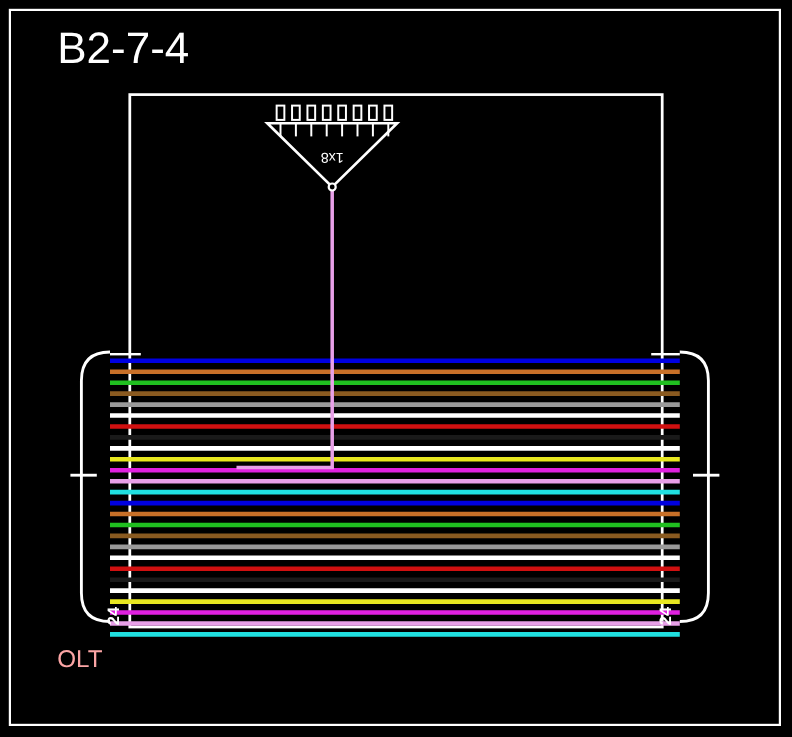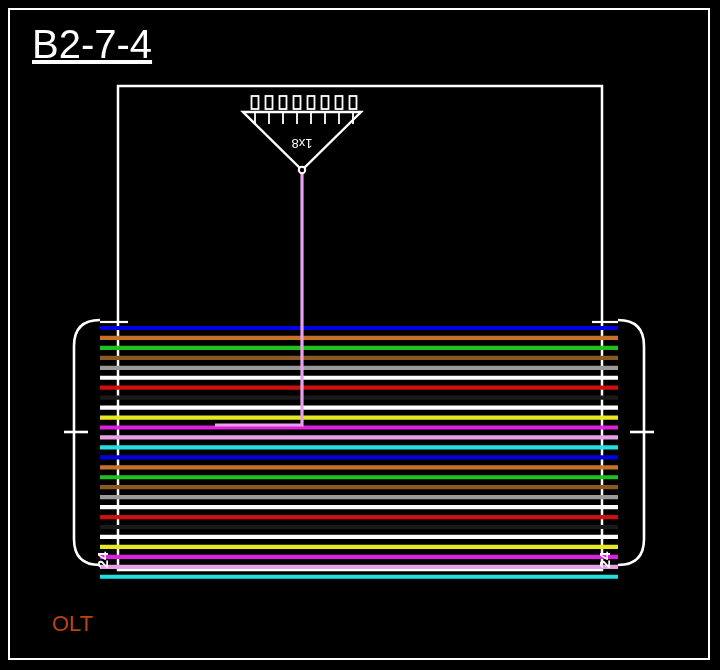--- a/index.html
+++ b/index.html
@@ -2,23 +2,23 @@
 <html><head>
 <meta charset="utf-8">
 <title>Fiber Diagram</title>
 <style>
   html,body{margin:0;padding:0;background:#000;}
   body{width:720px;height:670px;overflow:hidden;
        font-family:"Liberation Sans", sans-serif;}
   #stage{position:relative;width:720px;height:670px;background:#000;}
   #outer-border{position:absolute;left:8px;top:8px;width:702px;height:652px;
        border:2px solid #fff;box-sizing:border-box;}
-  #title{position:absolute;left:32px;top:24px;color:#fff;font-size:40px;
-       letter-spacing:0px;line-height:1;white-space:nowrap;text-decoration:underline;}
-  #olt-label{position:absolute;left:52px;top:613px;color:#c2410c;font-size:22px;
+  #title{position:absolute;left:52px;top:24px;color:#fff;font-size:40px;
+       letter-spacing:0px;line-height:1;white-space:nowrap;}
+  #olt-label{position:absolute;left:52px;top:588px;color:#fca5a5;font-size:22px;
        line-height:1;white-space:nowrap;}
   svg{position:absolute;left:0;top:0;}
   .cnt-label{fill:#fff;font-size:15px;font-family:"Liberation Sans",sans-serif;
        font-weight:bold;}
   .split-label{fill:#fff;font-size:13px;font-family:"Liberation Sans",sans-serif;}
 </style>
 </head>
 <body>
 
 <div id="stage">

